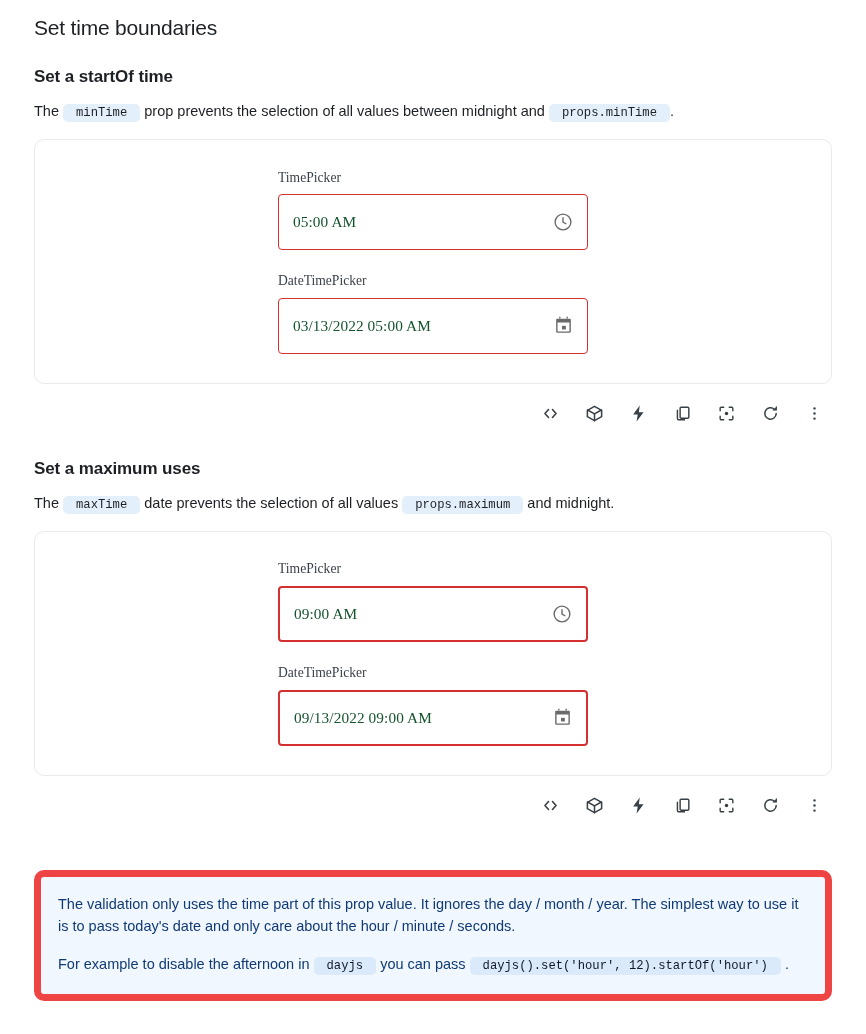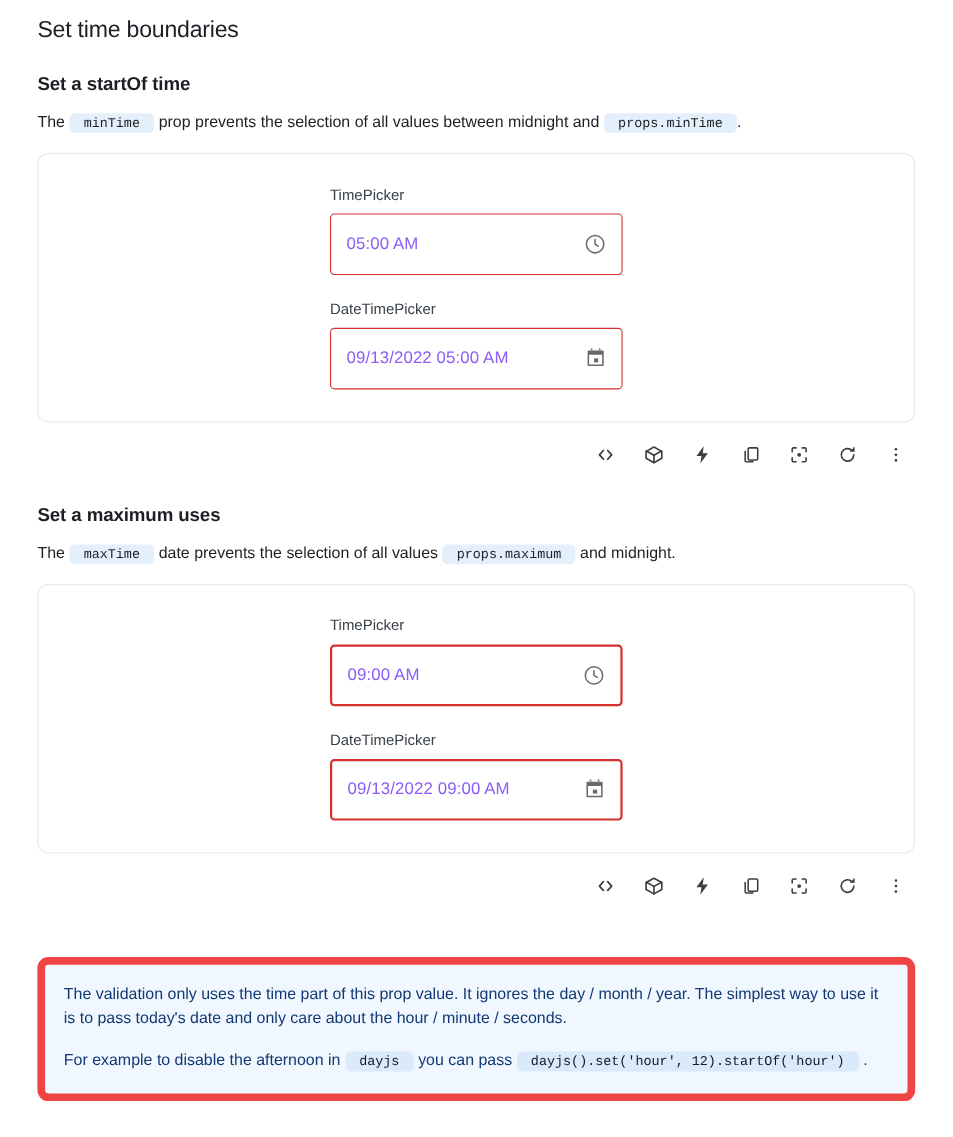--- a/index.html
+++ b/index.html
@@ -64,21 +64,22 @@
     margin-top: 16px;
     padding: 30px 10px 30px 10px;
     display: flex;
     flex-direction: column;
     align-items: center;
   }
   .demo-card.card-one { height: 245px; justify-content: center; }
   .demo-card.card-two { height: 245px; justify-content: center; }
 
   .field-group {
-    width: 266px;
+    width: 310px;
+    font-family: Liberation Serif, serif;
   }
   .field-group + .field-group { margin-top: 22px; }
 
   .field-label {
     font-size: 13.6px;
     color: #3a4149;
     line-height: 1.3;
     margin-bottom: 8px;
     display: block;
   }
@@ -89,21 +90,21 @@
     border-radius: 4px;
     height: 56px;
     display: flex;
     align-items: center;
     padding: 0 8px 0 14px;
     background: #fff;
   }
   .field-input.thick { border-width: 2px; }
   .field-input .value {
     font-size: 15.3px;
-    color: #8b5cf6;
+    color: #14532d;
     flex: 1;
     letter-spacing: 0.1px;
   }
   .adornment {
     width: 32px;
     height: 32px;
     display: flex;
     align-items: center;
     justify-content: center;
     color: #6a6a6a;
@@ -184,21 +185,21 @@
             <circle cx="12" cy="12" r="8.6"></circle>
             <path d="M12 7.4V12l3.2 1.9" stroke-linecap="round"></path>
           </svg>
         </span>
       </div>
     </div>
 
     <div class="field-group">
       <label class="field-label">DateTimePicker</label>
       <div class="field-input">
-        <span class="value">09/13/2022 05:00 AM</span>
+        <span class="value">03/13/2022 05:00 AM</span>
         <span class="adornment">
           <svg width="21" height="21" viewBox="0 0 24 24" fill="currentColor">
             <path d="M7 2h1.6v2H7zM15.4 2H17v2h-1.6z"></path>
             <path d="M4.6 4.2h14.8c.55 0 1 .45 1 1v14c0 .55-.45 1-1 1H4.6c-.55 0-1-.45-1-1v-14c0-.55.45-1 1-1zm.6 4.4v10.2h13.6V8.6z"></path>
             <rect x="10.3" y="12.4" width="4.4" height="4.1"></rect>
           </svg>
         </span>
       </div>
     </div>
 

